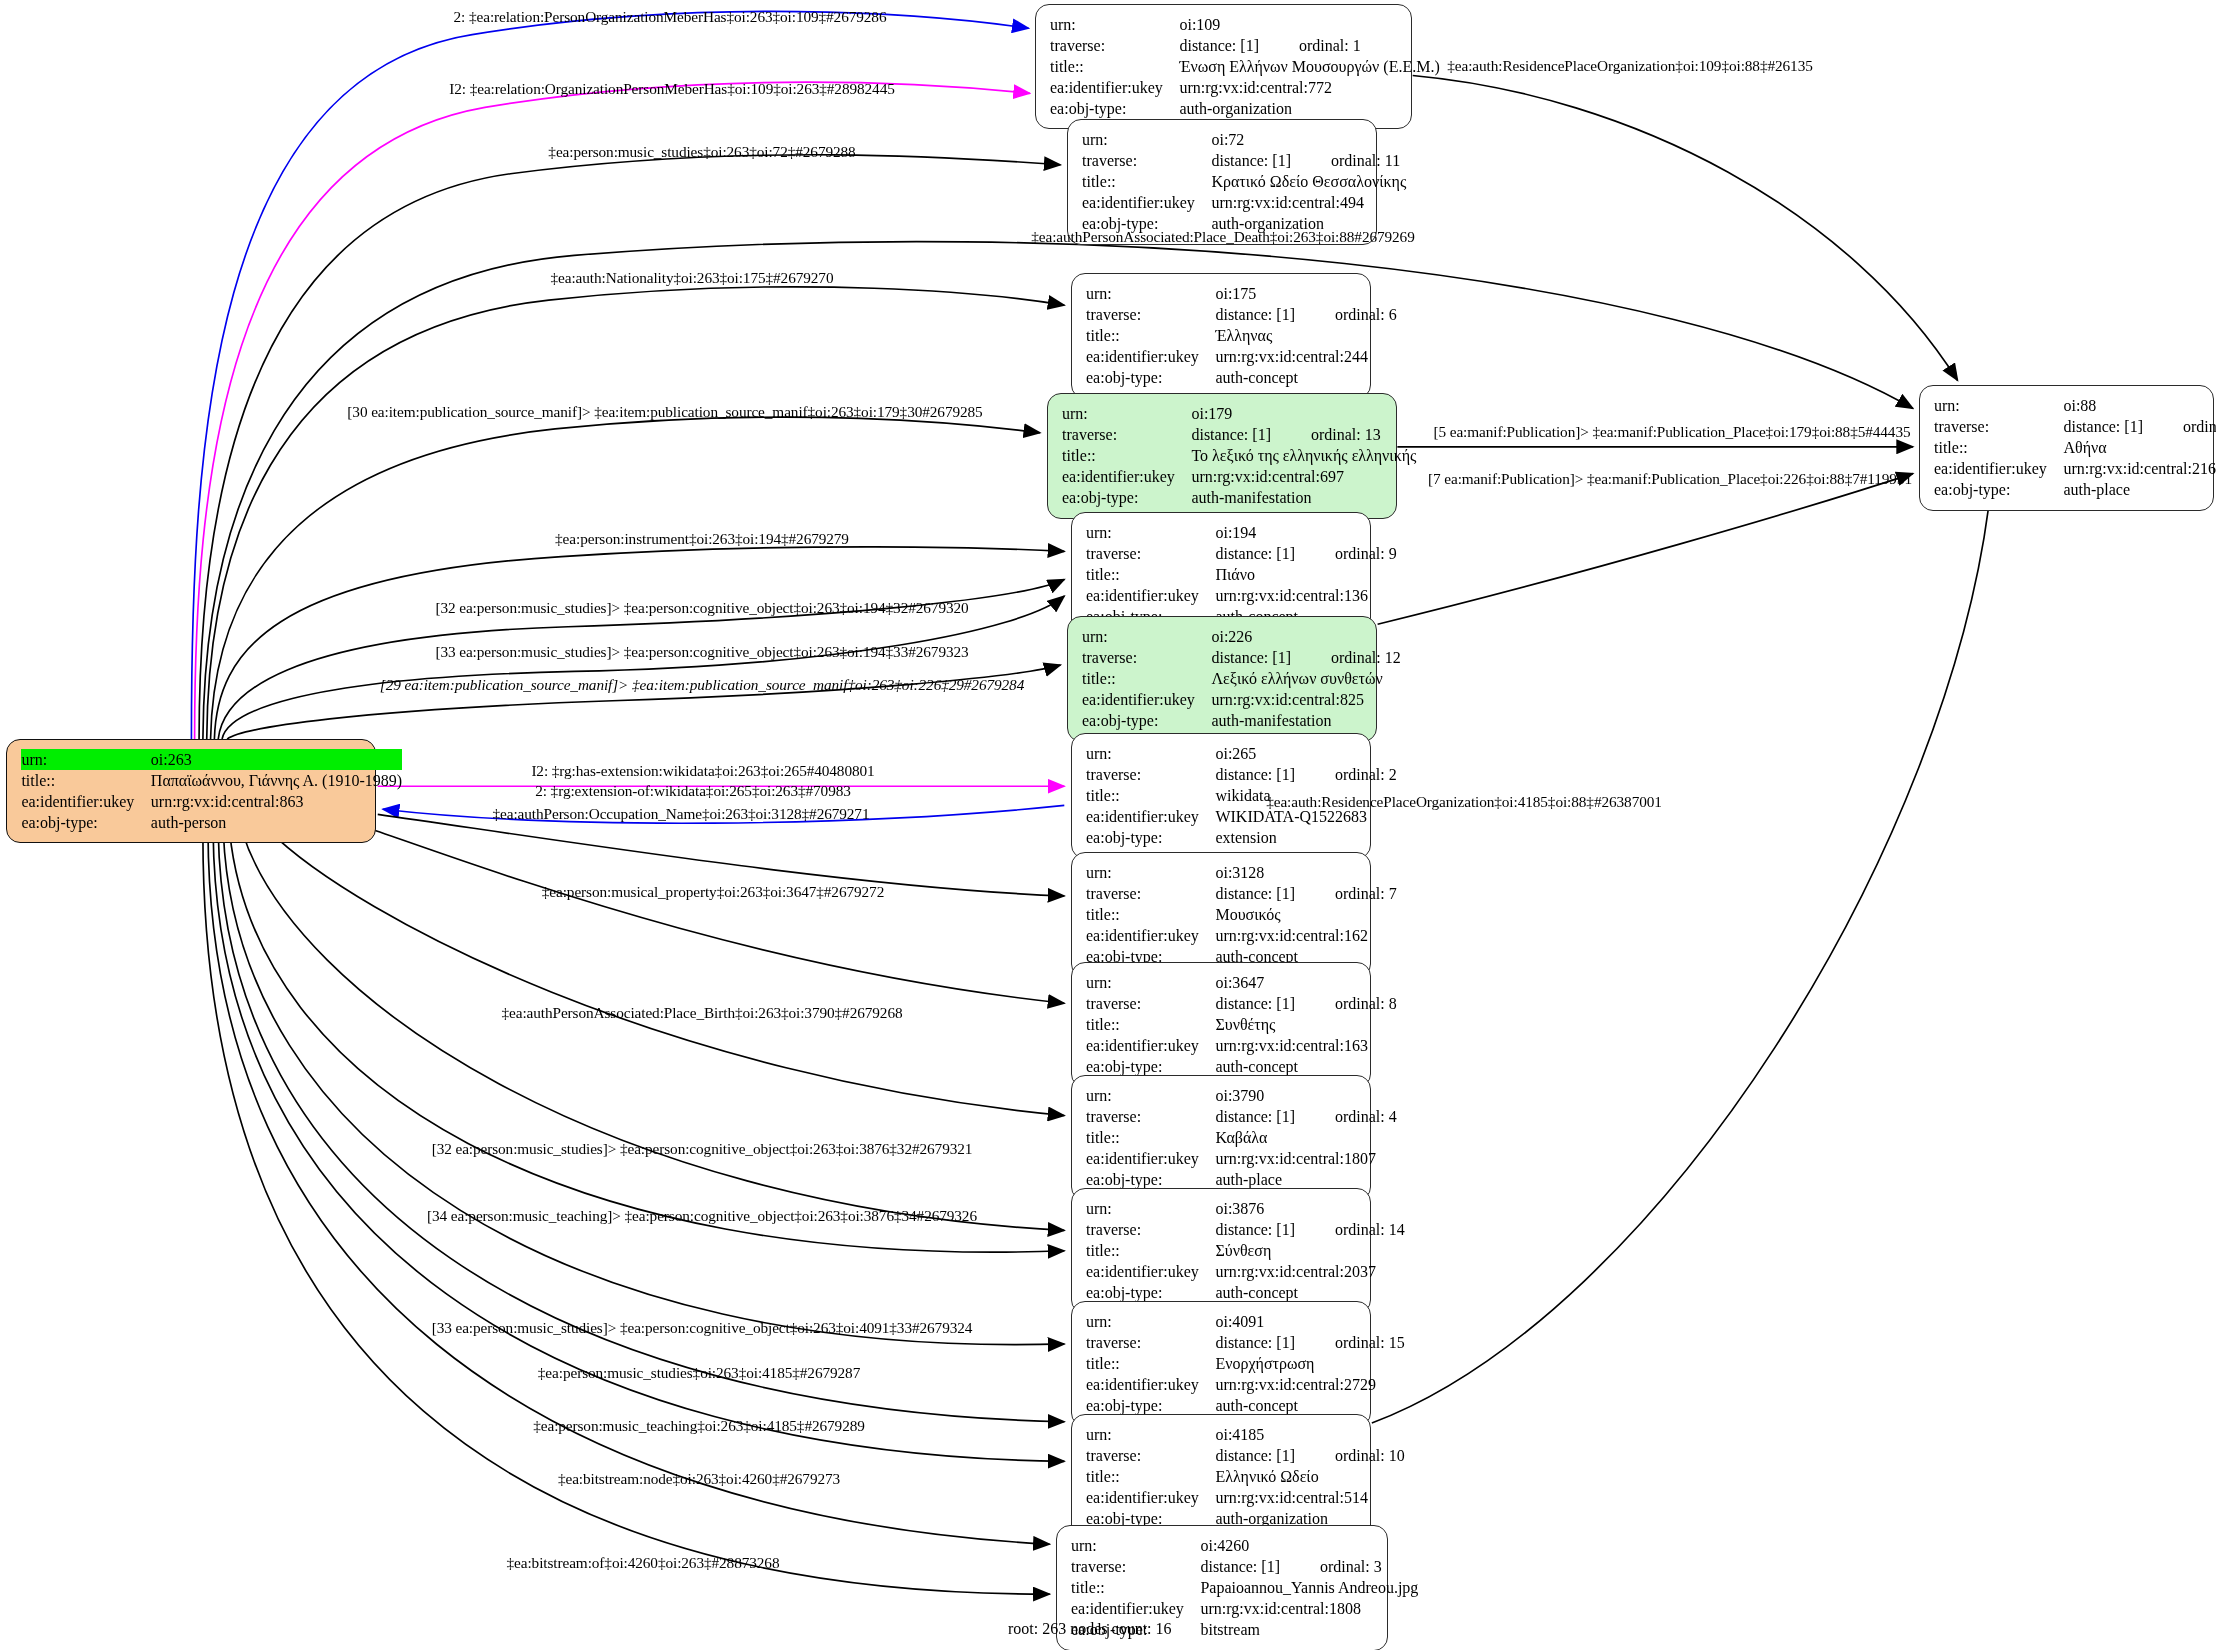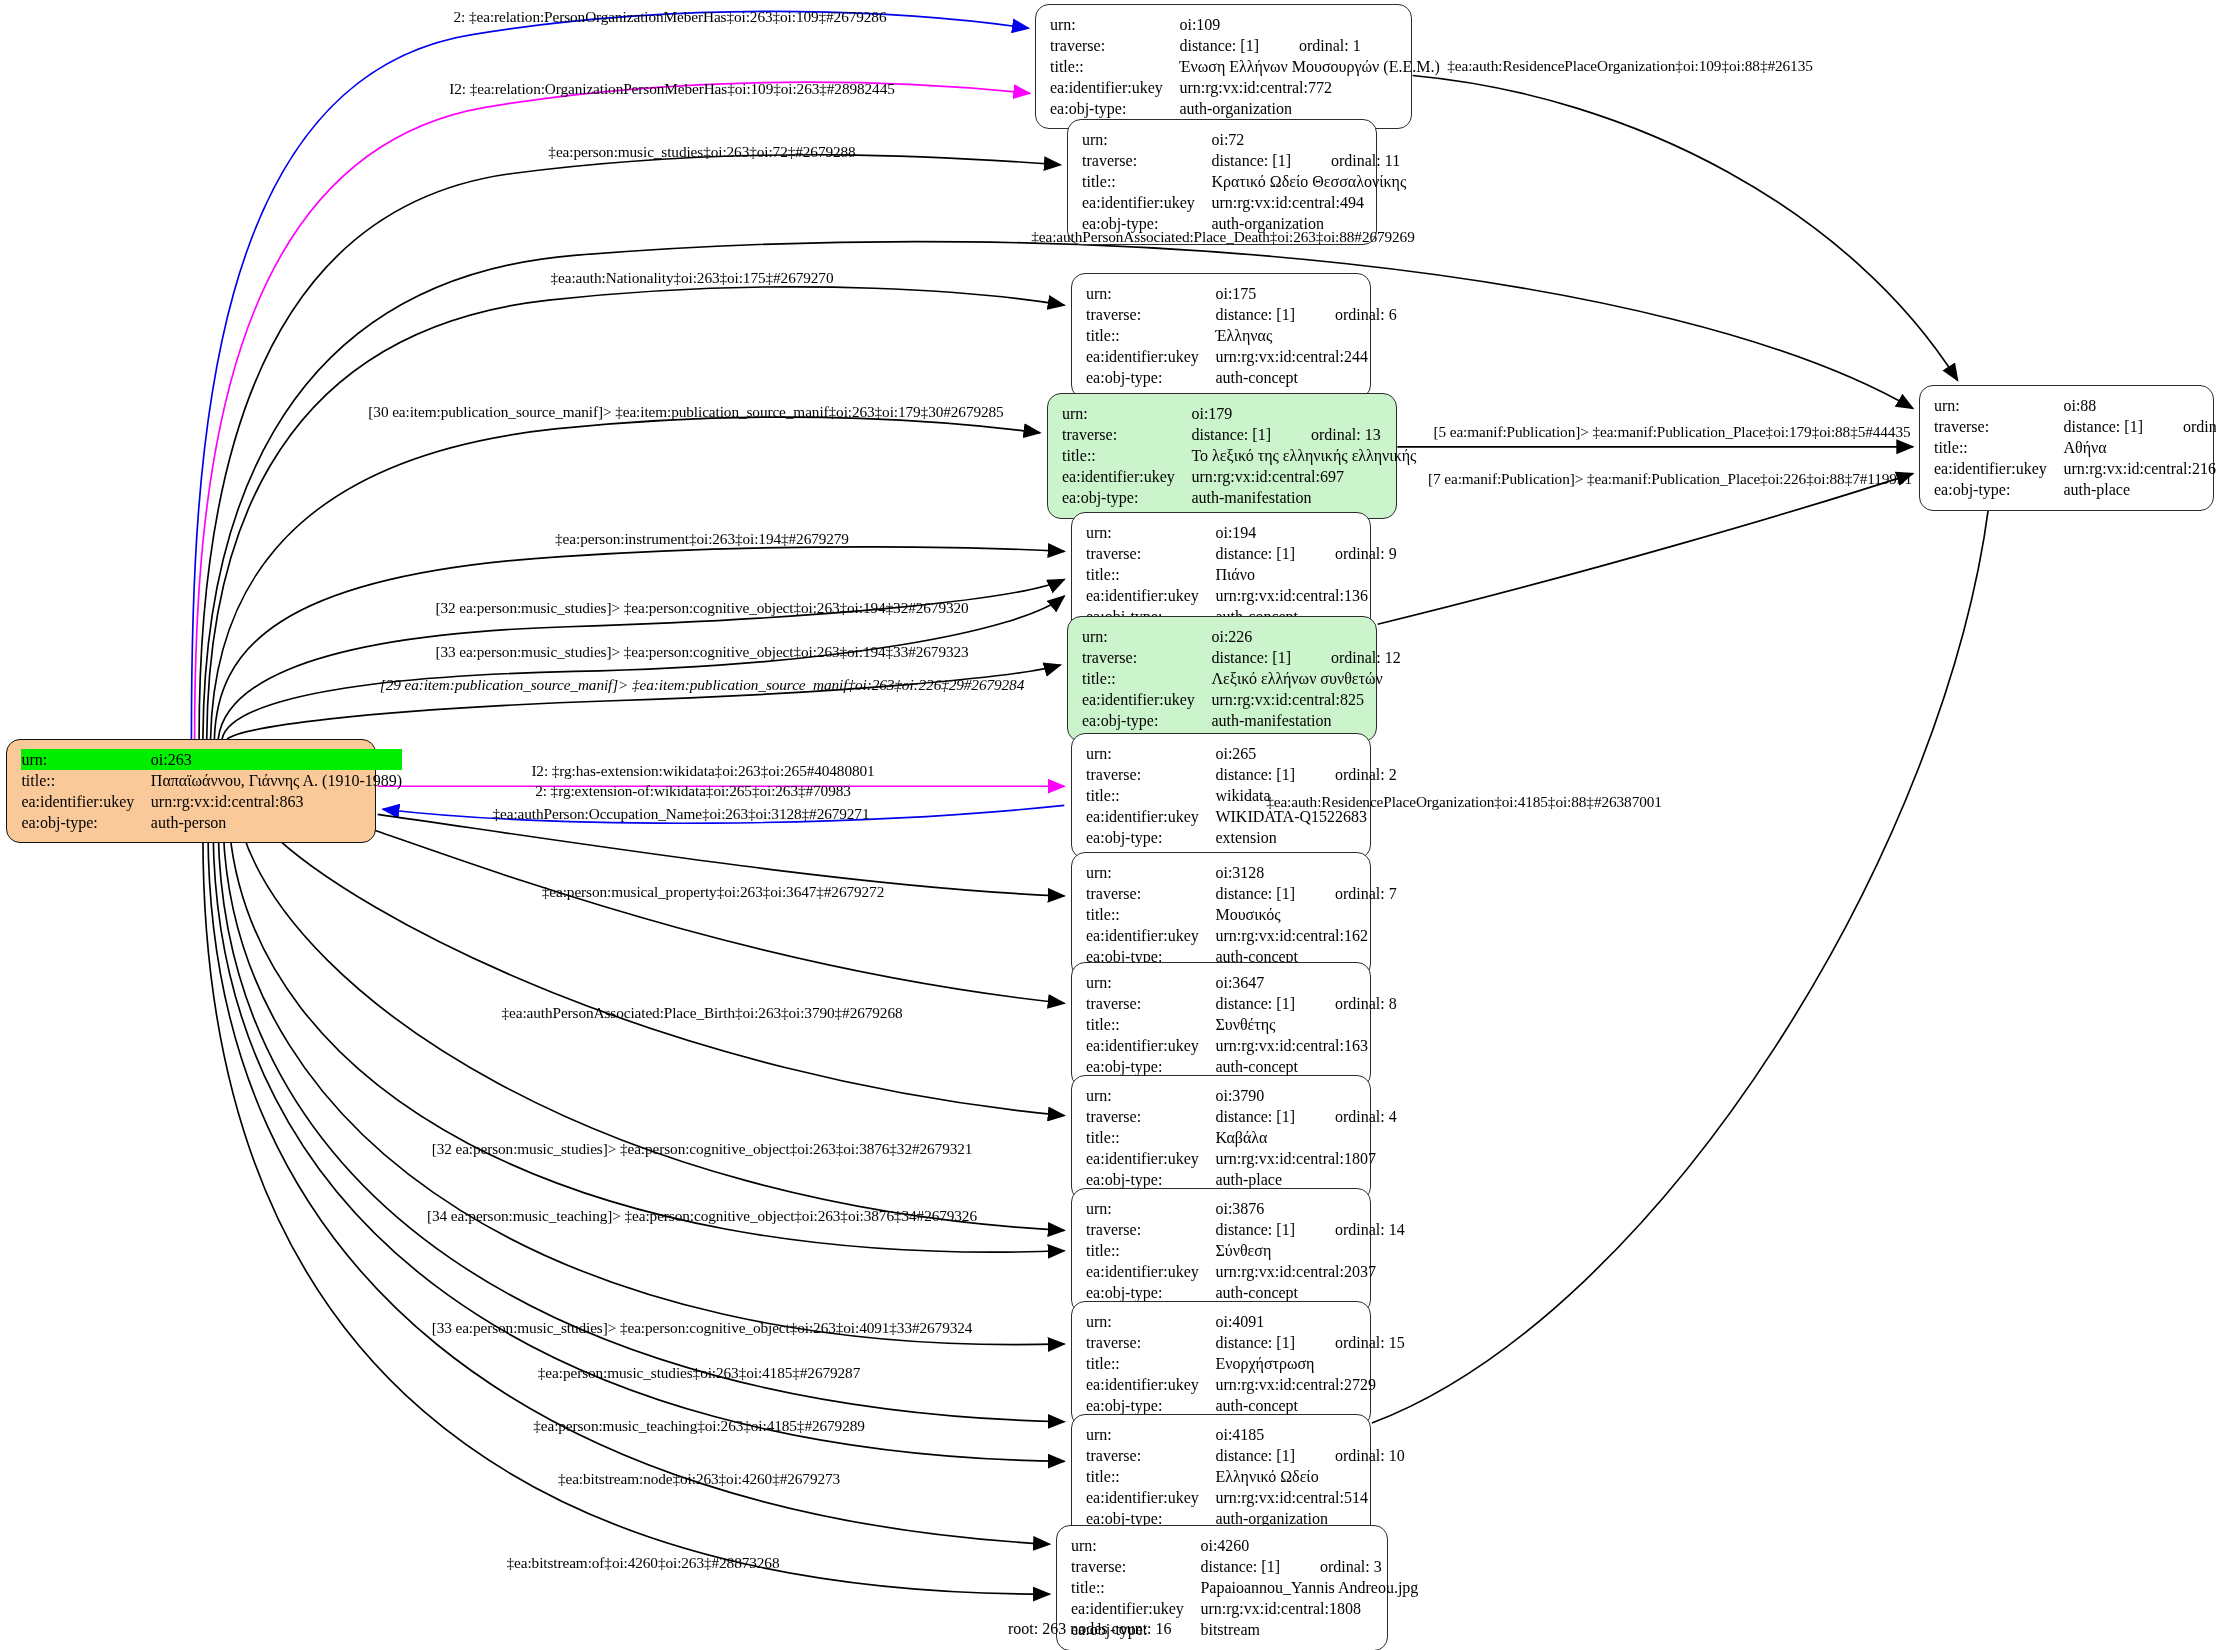--- a/index.html
+++ b/index.html
@@ -570,21 +570,21 @@
           </tr>
     </tbody>
       </table>
   </div>
 
   <div class="edge-label" style="left:670px; top:16.6px;">2: ‡ea:relation:PersonOrganizationMeberHas‡oi:263‡oi:109‡#2679286</div>
   <div class="edge-label" style="left:672px; top:89px;">I2: ‡ea:relation:OrganizationPersonMeberHas‡oi:109‡oi:263‡#28982445</div>
   <div class="edge-label" style="left:702px; top:152px;">‡ea:person:music_studies‡oi:263‡oi:72‡#2679288</div>
   <div class="edge-label" style="left:1223px; top:237px;">‡ea:authPersonAssociated:Place_Death‡oi:263‡oi:88#2679269</div>
   <div class="edge-label" style="left:692px; top:278px;">‡ea:auth:Nationality‡oi:263‡oi:175‡#2679270</div>
-  <div class="edge-label" style="left:686px; top:412px;">[30 ea:item:publication_source_manif]&gt; ‡ea:item:publication_source_manif‡oi:263‡oi:179‡30#2679285</div>
+  <div class="edge-label" style="left:665px; top:412px;">[30 ea:item:publication_source_manif]&gt; ‡ea:item:publication_source_manif‡oi:263‡oi:179‡30#2679285</div>
   <div class="edge-label" style="left:702px; top:539px;">‡ea:person:instrument‡oi:263‡oi:194‡#2679279</div>
   <div class="edge-label" style="left:702px; top:608px;">[32 ea:person:music_studies]&gt; ‡ea:person:cognitive_object‡oi:263‡oi:194‡32#2679320</div>
   <div class="edge-label" style="left:702px; top:652px;">[33 ea:person:music_studies]&gt; ‡ea:person:cognitive_object‡oi:263‡oi:194‡33#2679323</div>
   <div class="edge-label" style="left:702px; top:685px;font-style:italic;">[29 ea:item:publication_source_manif]&gt; ‡ea:item:publication_source_manif‡oi:263‡oi:226‡29#2679284</div>
   <div class="edge-label" style="left:703px; top:771px;">I2: ‡rg:has-extension:wikidata‡oi:263‡oi:265#40480801</div>
   <div class="edge-label" style="left:693px; top:791px;">2: ‡rg:extension-of:wikidata‡oi:265‡oi:263‡#70983</div>
   <div class="edge-label" style="left:681px; top:814px;">‡ea:authPerson:Occupation_Name‡oi:263‡oi:3128‡#2679271</div>
   <div class="edge-label" style="left:713px; top:892px;">‡ea:person:musical_property‡oi:263‡oi:3647‡#2679272</div>
   <div class="edge-label" style="left:702px; top:1013px;">‡ea:authPersonAssociated:Place_Birth‡oi:263‡oi:3790‡#2679268</div>
   <div class="edge-label" style="left:702px; top:1149px;">[32 ea:person:music_studies]&gt; ‡ea:person:cognitive_object‡oi:263‡oi:3876‡32#2679321</div>

